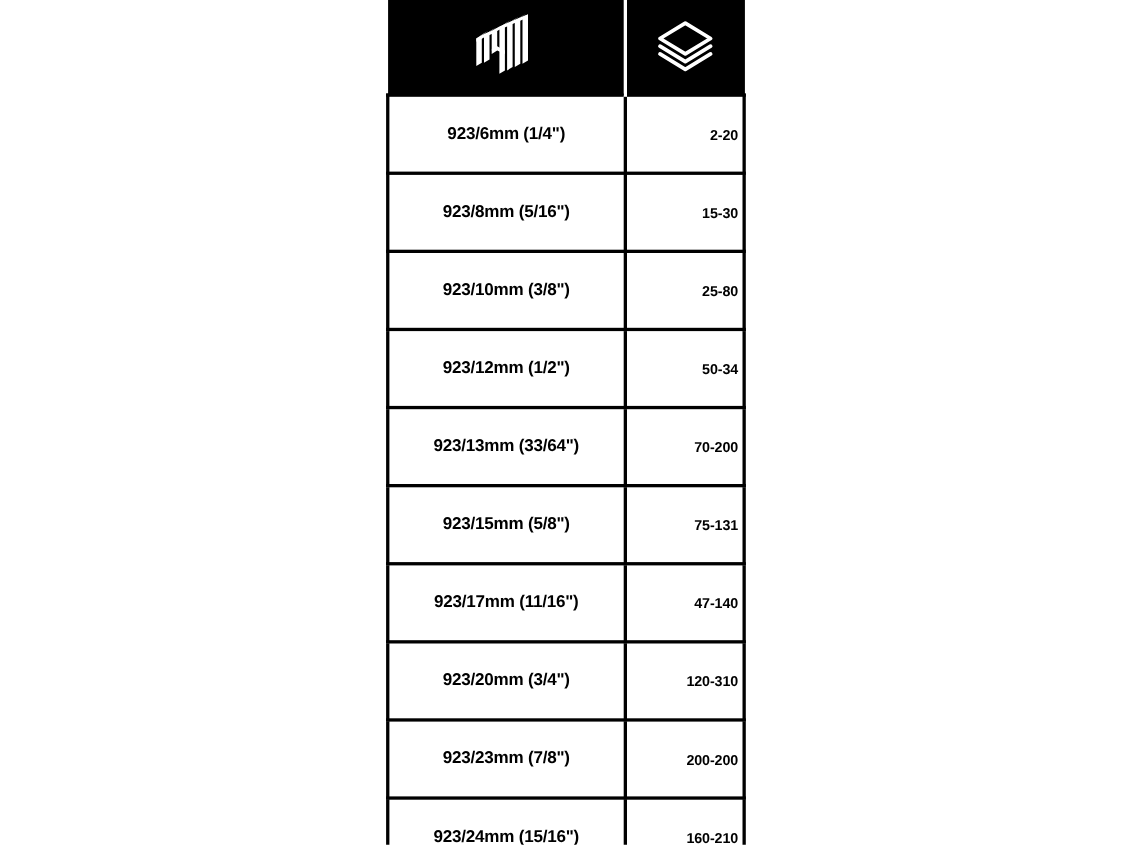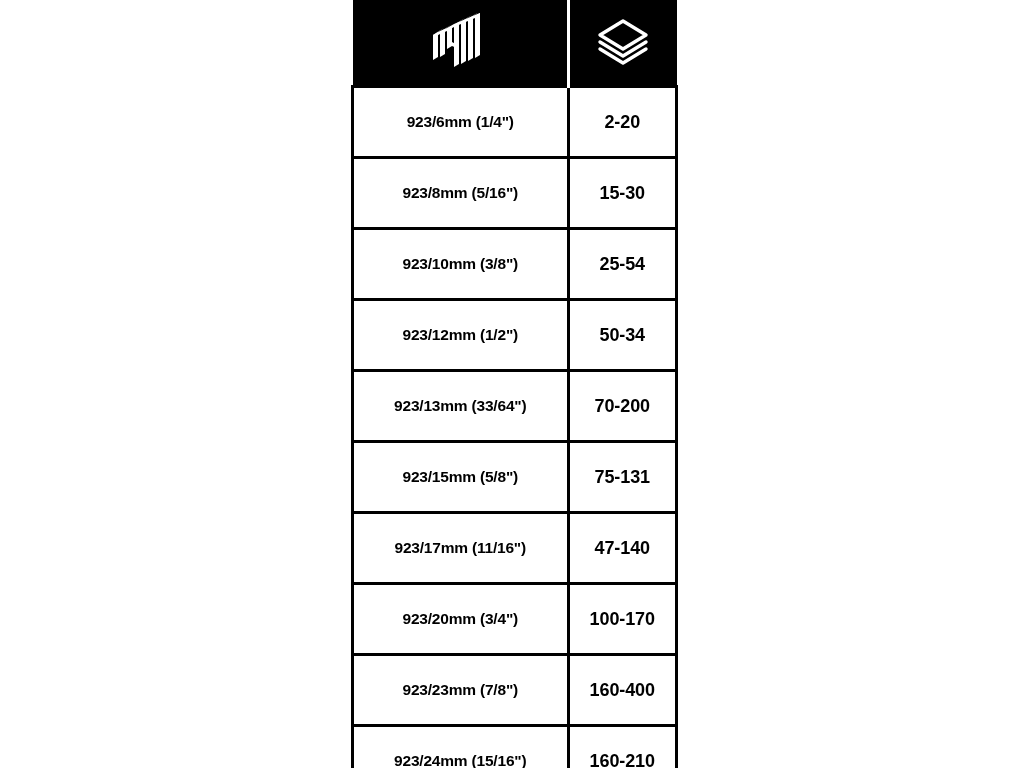--- a/index.html
+++ b/index.html
@@ -78,22 +78,23 @@
     font-weight: bold;
     padding: 0 4px;
   }
   tbody td.cell-size {
     width: 214px;
     font-size: 15.5px;
     letter-spacing: -0.2px;
   }
   tbody td.cell-range {
     width: 107px;
-    font-size: 18px;
+    font-size: 13px;
     letter-spacing: -0.1px;
+    text-align: right;
   }
   
   tbody tr.data-row:first-child td { border-top: 3px solid #000000; }
 </style>
 </head>
 <body>
 
 <div id="page">
 
   <div id="spec-table">
@@ -159,45 +160,45 @@
       <tr class="data-row">
             <td class="cell-size">923/6mm (1/4")</td>
             <td class="cell-range">2-20</td>
           </tr>
           <tr class="data-row">
             <td class="cell-size">923/8mm (5/16")</td>
             <td class="cell-range">15-30</td>
           </tr>
           <tr class="data-row">
             <td class="cell-size">923/10mm (3/8")</td>
-            <td class="cell-range">25-54</td>
+            <td class="cell-range">25-80</td>
           </tr>
           <tr class="data-row">
             <td class="cell-size">923/12mm (1/2")</td>
             <td class="cell-range">50-34</td>
           </tr>
           <tr class="data-row">
             <td class="cell-size">923/13mm (33/64")</td>
             <td class="cell-range">70-200</td>
           </tr>
           <tr class="data-row">
             <td class="cell-size">923/15mm (5/8")</td>
             <td class="cell-range">75-131</td>
           </tr>
           <tr class="data-row">
             <td class="cell-size">923/17mm (11/16")</td>
             <td class="cell-range">47-140</td>
           </tr>
           <tr class="data-row">
             <td class="cell-size">923/20mm (3/4")</td>
-            <td class="cell-range">100-170</td>
+            <td class="cell-range">120-310</td>
           </tr>
           <tr class="data-row">
             <td class="cell-size">923/23mm (7/8")</td>
-            <td class="cell-range">160-400</td>
+            <td class="cell-range">200-200</td>
           </tr>
           <tr class="data-row">
             <td class="cell-size">923/24mm (15/16")</td>
             <td class="cell-range">160-210</td>
           </tr>
         </tbody>
 
     </table>
   </div>
 

